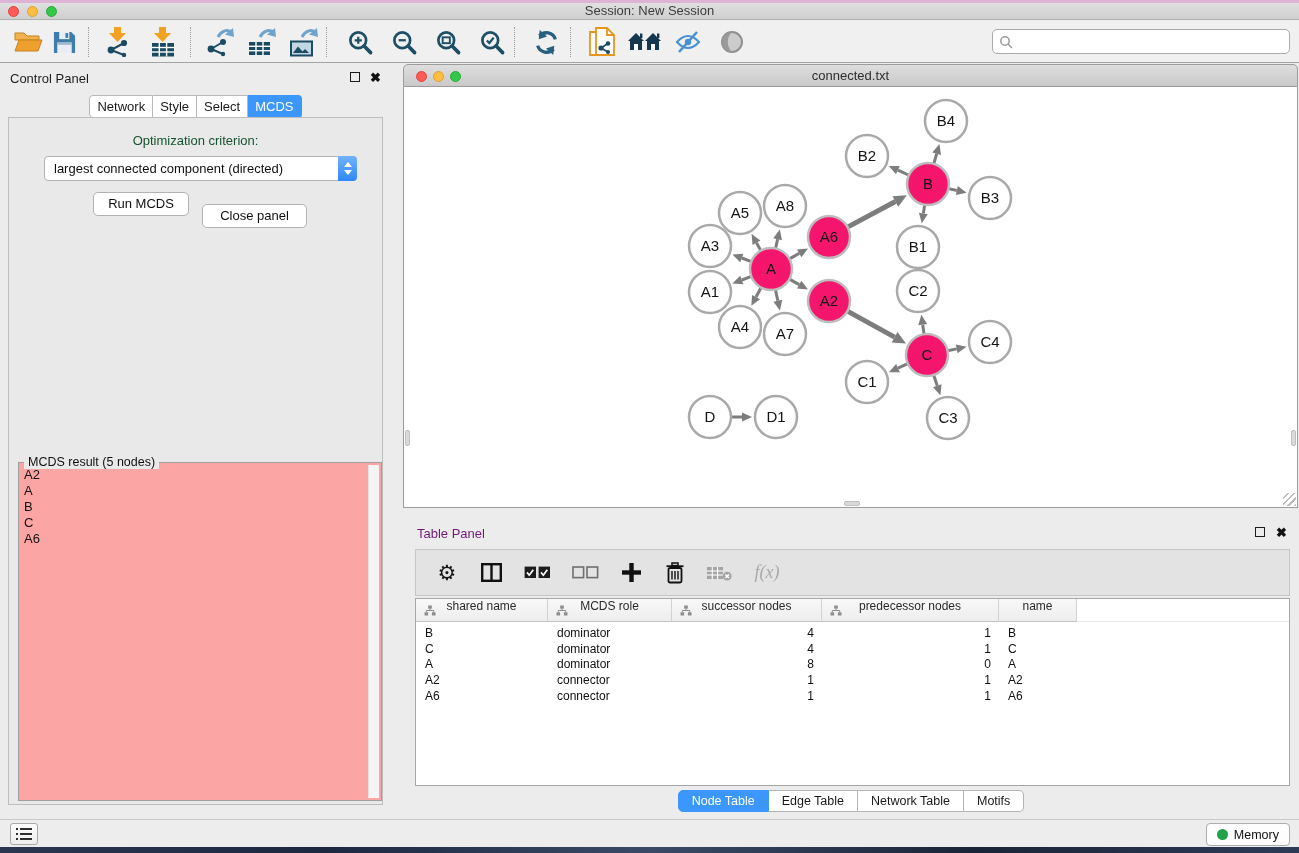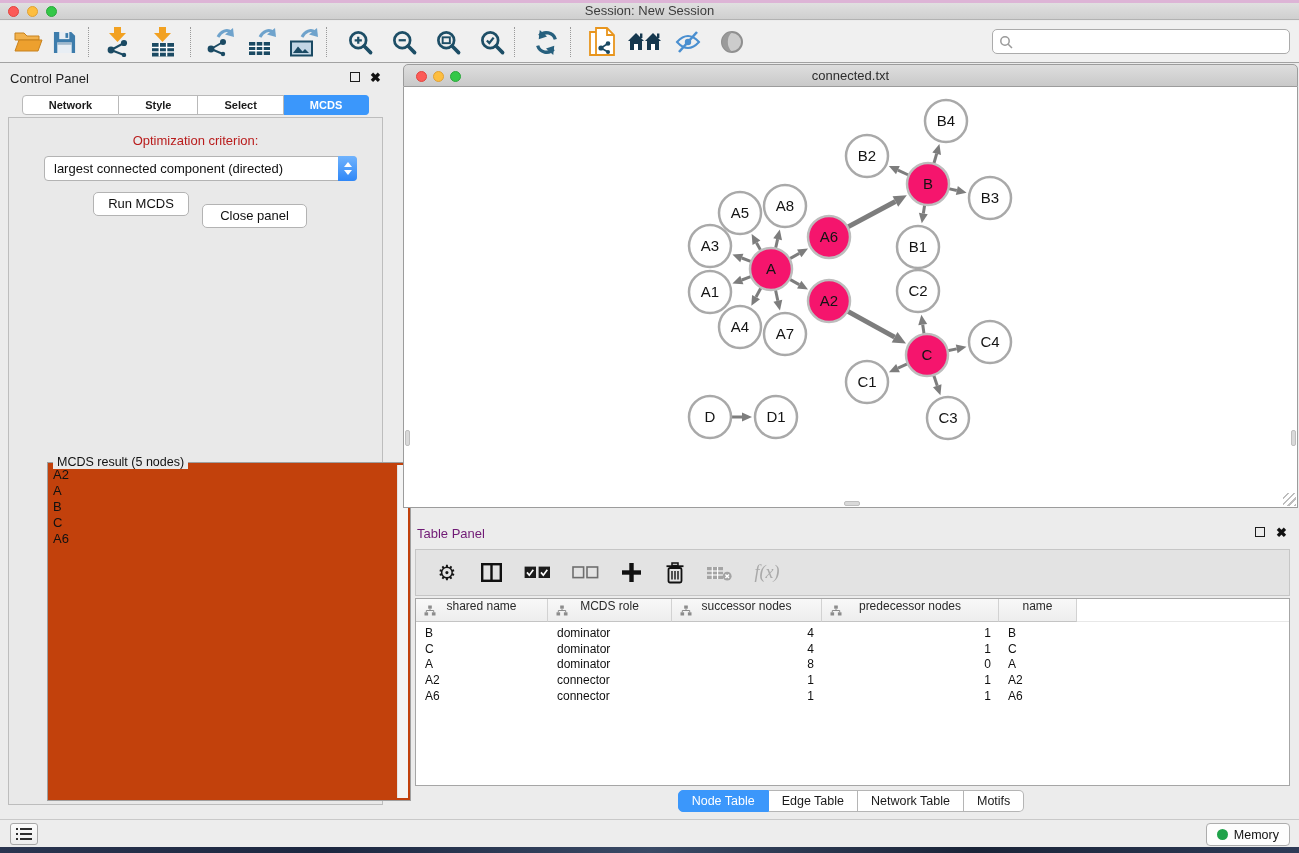--- a/index.html
+++ b/index.html
@@ -30,37 +30,37 @@
   .searchbox input { width:100%; height:25px; border:1px solid #ababab; border-radius:5px; padding-left:26px; font-size:13px; background:#fff; outline:none; font-family:"Liberation Sans",sans-serif;}
   .searchbox .mag { position:absolute; left:7px; top:6px; }
 
   
   .cpanel { position:absolute; left:0; top:63px; width:391px; height:757px; }
   .cpanel-title { position:absolute; left:10px; top:8px; font-size:13px; color:#1f1f1f; }
   .float-icon { display:inline-block; width:10px; height:10px; border:1.5px solid #1c1c1c; background:transparent; }
   .close-icon { font-size:13px; font-weight:bold; color:#111; line-height:12px; }
   .cpanel-ctrl { position:absolute; top:9px; display:flex; }
   .cp-tabs { position:absolute; top:32px; left:0; width:100%; display:flex; justify-content:center; }
-  .cp-tab { background:#fff; border:1px solid #b9b9b9; border-left:none; padding:3px 26px; font-size:11px; color:#1a1a1a;font-weight:bold; }
+  .cp-tab { background:#fff; border:1px solid #b9b9b9; border-left:none; padding:3px 7px; font-size:13px; color:#1a1a1a; }
   .cp-tab:first-child { border-left:1px solid #b9b9b9; border-radius:4px 0 0 4px; }
   .cp-tab:last-child { border-radius:0 4px 4px 0; }
   .cp-tab.selected { background:#3b97fb; border-color:#3b97fb; color:#fff; }
   .cp-body { position:absolute; left:8px; top:54px; width:375px; height:688px; background:#e9e9e9; border:1px solid #bdbdbd; }
-  .opt-label { margin-top:15px; text-align:center; font-size:13px; color:#b91c1c; }
+  .opt-label { margin-top:15px; text-align:center; font-size:13px; color:#14532d; }
   .select { position:absolute; left:35px; top:38px; width:313px; height:25px; background:#fff; border:1px solid #b3b3b3; border-radius:4px; }
   .select .val { line-height:23px; padding-left:9px; font-size:13px; color:#101010; white-space:nowrap; overflow:hidden; }
   .stepper { position:absolute; right:-1px; top:-1px; width:19px; height:25px; border-radius:0 4px 4px 0;
     background:linear-gradient(#70b3fd,#2f87f7); display:flex; flex-direction:column; align-items:center; justify-content:center; }
   .tri { width:0; height:0; border-left:4px solid transparent; border-right:4px solid transparent; }
   .tri.up { border-bottom:5px solid #fff; margin-bottom:3px; }
   .tri.down { border-top:5px solid #fff; }
   .cbtn { position:absolute; height:24px; background:#fff; border:1px solid #b3b3b3; border-radius:5px; font-size:13px; color:#101010; text-align:center; line-height:22px; }
   .btn-run { left:84px; top:74px; width:96px; }
   .btn-close { left:193px; top:86px; width:105px; }
-  .groupbox { position:absolute; left:9px; top:344px; width:364px; height:339px; border:1px solid #9f9f9f; background:#c2410c;margin-left:29px; }
+  .groupbox { position:absolute; left:9px; top:344px; width:364px; height:339px; border:1px solid #9f9f9f; background:#fca5a5; }
   .gb-legend { position:absolute; left:5px; top:-8px; background:#e9e9e9; padding:0 4px; font-size:12.5px; color:#111; }
   .gb-list { position:absolute; left:2px; top:4px; right:16px; bottom:2px; font-size:13px; color:#111; line-height:16px; padding-left:3px; overflow:hidden; }
   .gb-scroll { position:absolute; right:2px; top:2px; bottom:2px; width:11px; background:#f4f4f4; border-left:1px solid #e3e3e3; }
 
   
   .netwin { position:absolute; left:403px; top:64px; width:895px; height:444px; }
   .netwin-title { position:relative; height:23px; background:linear-gradient(#dedede,#c9c9c9); border:1px solid #9c9c9c; border-radius:5px 5px 0 0; }
   .netwin-title .title { text-align:center; line-height:22px; font-size:13px; color:#2d2d2d; }
   .netwin-title .lights { left:12px; top:6px; gap:6px; }
   .netwin-canvas { position:absolute; left:0; top:23px; right:0; bottom:0; background:#fff; border:1px solid #9c9c9c; border-top:none; }

